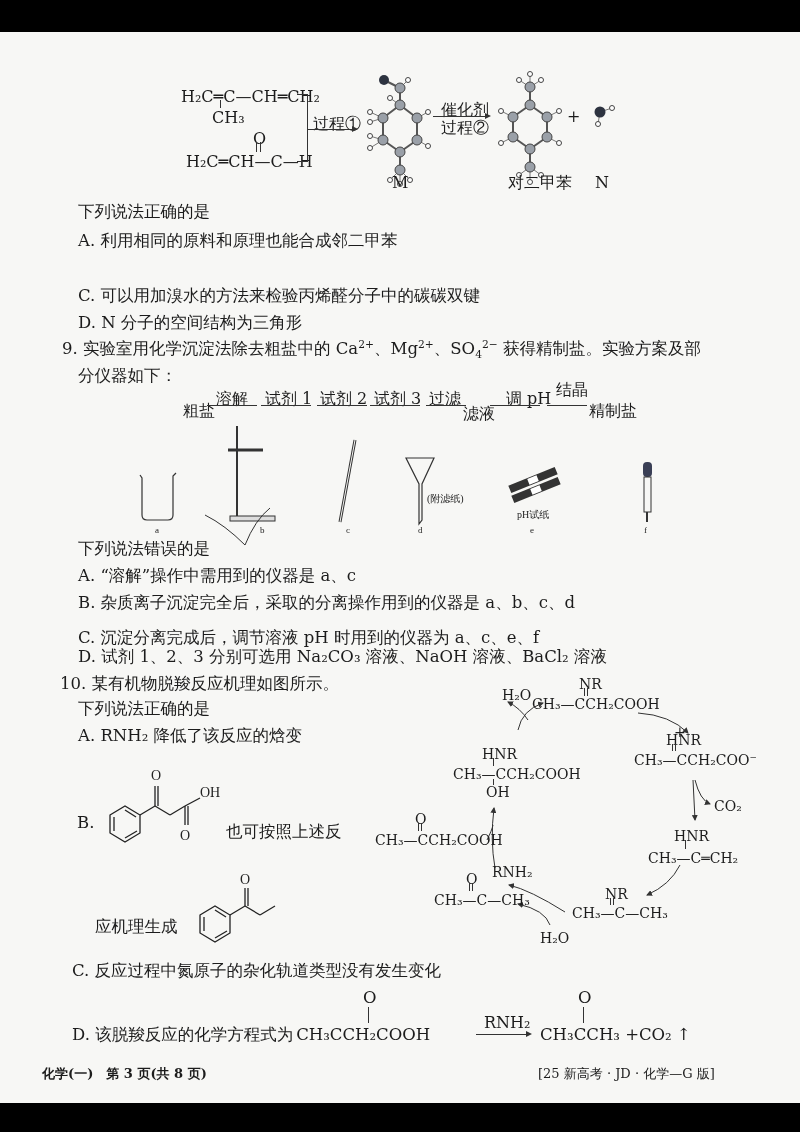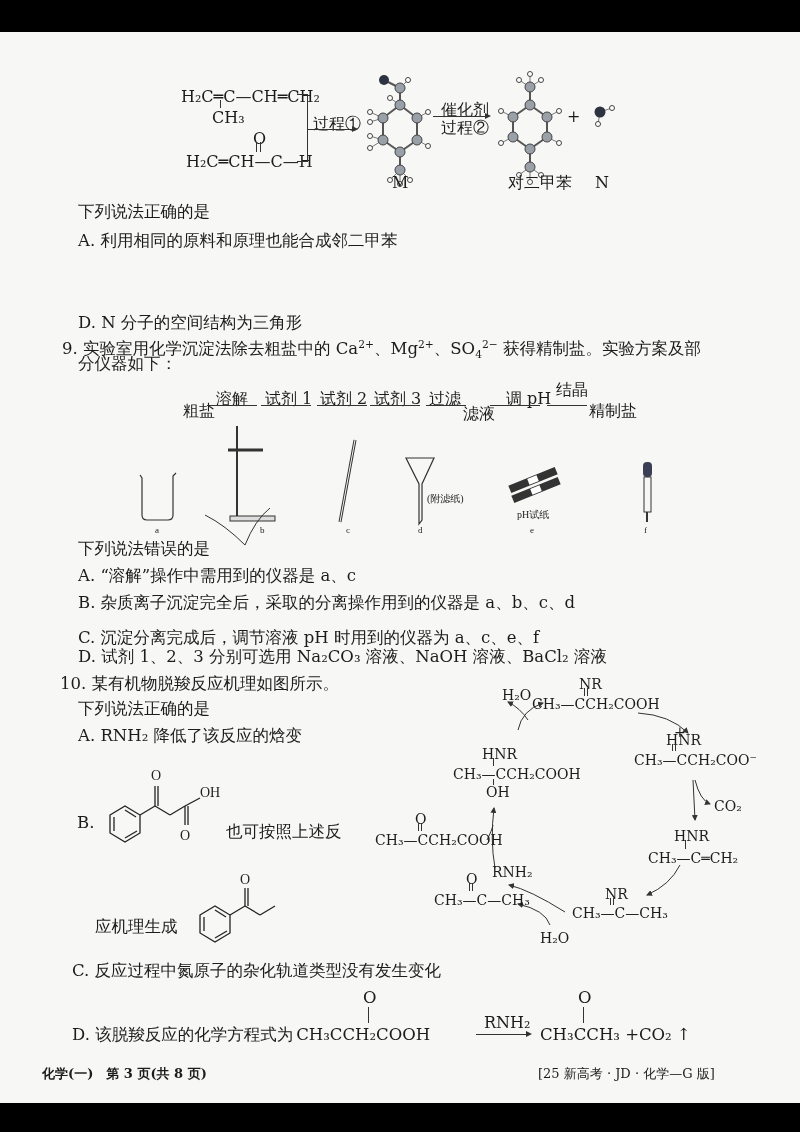--- a/index.html
+++ b/index.html
@@ -142,26 +142,27 @@
         <line x1="10" y1="12" x2="8" y2="24" stroke="#777"></line>
       <circle cx="10" cy="12" r="5.5" fill="#2d3340"></circle>
       <circle cx="22" cy="8" r="2.5" fill="#fff" stroke="#444"></circle>
         <circle cx="8" cy="24" r="2.5" fill="#fff" stroke="#444"></circle>
     </svg>
     <span class="abs sm" style="left:595px;top:141px;">N</span>
   </div>
 
   <div class="abs txt" style="left:78px;top:170px;">下列说法正确的是</div>
   <div class="abs txt" style="left:78px;top:199px;">A. 利用相同的原料和原理也能合成邻二甲苯</div>
+  <div class="abs txt" style="left:78px;top:254px;">C. 可以用加溴水的方法来检验丙烯醛分子中的碳碳双键</div>
   <div class="abs txt" style="left:78px;top:281px;">D. N 分子的空间结构为三角形</div>
 
   <div class="abs txt" style="left:62px;top:307px;">
     <span>9. 实验室用化学沉淀法除去粗盐中的 Ca</span><sup>2+</sup><span>、Mg</span><sup>2+</sup><span>、SO</span><sub>4</sub><sup>2−</sup><span> 获得精制盐。实验方案及部</span>
   </div>
-  <div class="abs txt" style="left:78px;top:322px;">分仪器如下：</div>
+  <div class="abs txt" style="left:78px;top:334px;">分仪器如下：</div>
 
   <div>
     <span class="abs sm" style="left:183px;top:369px;">粗盐</span>
     <span class="abs sm" style="left:216px;top:357px;">溶解</span>
     <div class="abs" style="left:207px;top:373px;width:50px;border-top:1px solid #333;"></div>
     <span class="abs sm" style="left:265px;top:357px;">试剂 1</span>
     <div class="abs" style="left:261px;top:373px;width:50px;border-top:1px solid #333;"></div>
     <span class="abs sm" style="left:320px;top:357px;">试剂 2</span>
     <div class="abs" style="left:317px;top:373px;width:50px;border-top:1px solid #333;"></div>
     <span class="abs sm" style="left:374px;top:357px;">试剂 3</span>

